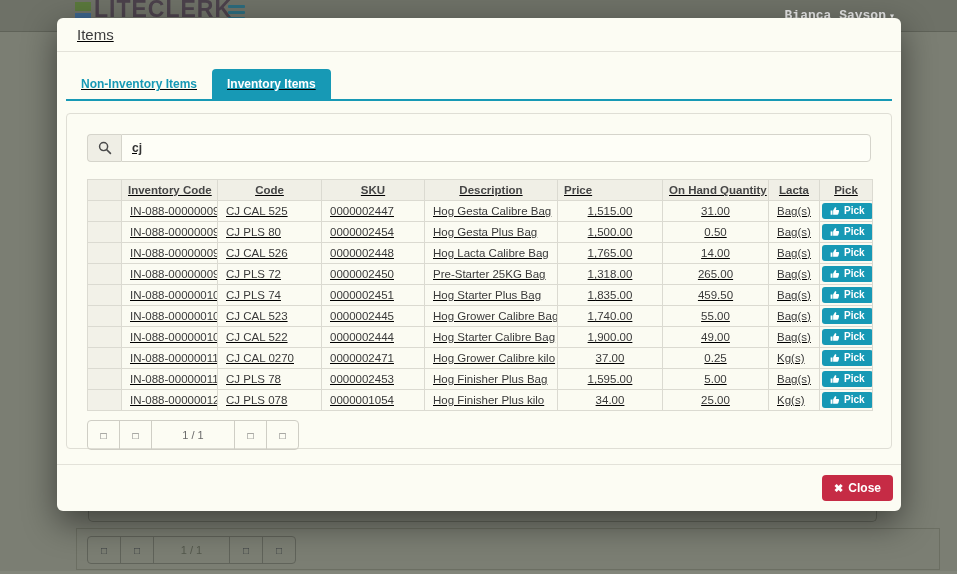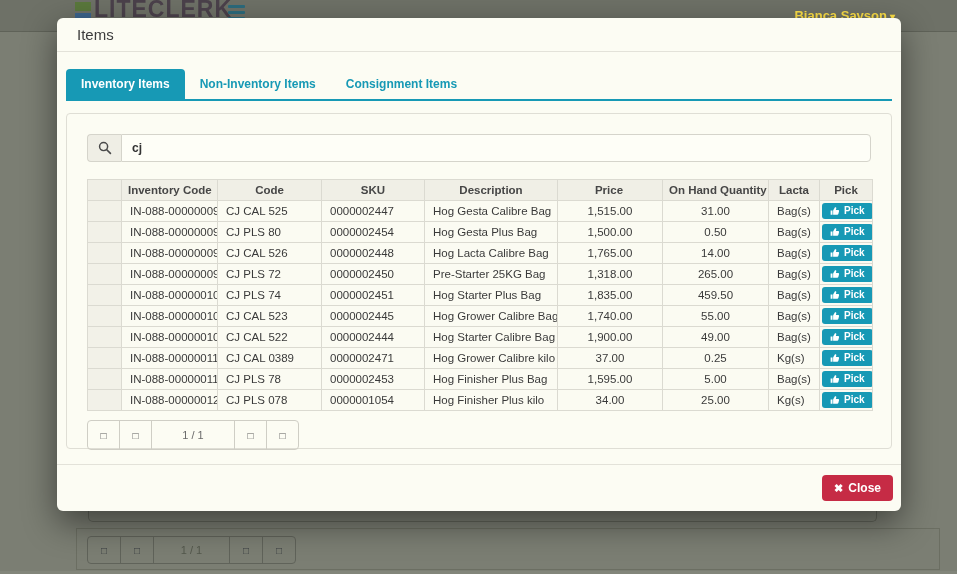--- a/index.html
+++ b/index.html
@@ -9,39 +9,39 @@
   
   .bg-navbar { position:absolute; top:0; left:0; right:0; height:32px; background:#6E7167;
                border-bottom:1px solid #5F6258; overflow:hidden;padding-left:36px; }
   .brand { position:absolute; left:75px; top:-4px; display:flex; align-items:flex-end; }
   .brand-block { width:16px; height:21px; margin-right:3px; display:flex; flex-direction:column; justify-content:flex-end; }
   .brand-block .g { width:16px; height:9px; background:#5A783C; margin-bottom:2px; }
   .brand-block .b { width:16px; height:9px; background:#3C648C; }
   .brand-text { font-size:23px; font-weight:bold; letter-spacing:1px; color:#4B414B; line-height:26px; }
   .menu-icon { position:absolute; left:228px; top:5px; }
   .menu-icon i { display:block; width:17px; height:3px; background:#2C6B7C; border-radius:1px; margin-bottom:3px; }
-  .bg-user { position:absolute; right:62px; top:8px; font-size:13px; font-weight:bold; color:#fde047; }
+  .bg-user { position:absolute; right:62px; top:8px; font-size:13px; font-weight:bold; color:#e5e5e5;font-family:Liberation Mono, monospace; }
   .bg-user .caret { font-size:10px; margin-left:3px; }
 
   .bg-underbox { position:absolute; left:88px; top:492px; width:789px; height:30px;
                  border:1px solid #62655B; border-top:none; border-radius:0 0 5px 5px; }
   .bg-panel { position:absolute; left:76px; top:528px; width:864px; height:42px;
               border:1px solid #6B6E62; }
   .bg-footer-strip { position:absolute; left:0; top:571px; width:957px; height:3px; background:#82857A; }
   .bg-pager { position:absolute; left:87px; top:536px; display:inline-flex; }
   .bg-pager .pg { height:28px; border:1px solid #60635A; margin-left:-1px; display:flex;
                   align-items:center; justify-content:center; color:#383C40; font-size:10px; }
   .bg-pager .pg:first-child { margin-left:0; border-radius:4px 0 0 4px; }
   .bg-pager .pg:last-child { border-radius:0 4px 4px 0; }
   .bg-pager .pg.btn { width:34px; }
   .bg-pager .pg.lbl { width:77px; color:#54584C; font-size:11px; }
 
   
   .modal { position:absolute; left:57px; top:18px; width:844px; height:493px; background:#FCFCF3;
-           border-radius:6px; box-shadow:0 12px 34px rgba(0,0,0,.48); display:flex; flex-direction:column; z-index:10; }
+           border-radius:6px; box-shadow:0 12px 34px rgba(0,0,0,.48); display:flex; flex-direction:column; z-index:10;text-decoration:underline; }
   .modal-header { padding:8px 20px; border-bottom:1px solid #E3E2D9; }
   .modal-title { font-size:15px; color:#3C3C3C; }
   .modal-body { flex:1; padding:17px 9px 0 9px; overflow:hidden; }
   .modal-footer { border-top:1px solid #E3E2D9; padding:10px 8px; text-align:right; }
 
   .tabs { display:flex; border-bottom:2px solid #1799B5; }
   .tab { font-size:12px; font-weight:bold; color:#1799B5; padding:8px 15px; cursor:pointer; white-space:nowrap; }
   .tab.active { background:#1799B5; color:#FFFFFF; border-radius:4px 4px 0 0; }
 
   .panel { margin-top:12px; border:1px solid #DFDED5; border-radius:4px; padding:20px; height:336px; }
@@ -50,21 +50,21 @@
   .search-addon { width:34px; background:#EFEEE5; border:1px solid #D5D4CB; border-right:none;
                   border-radius:4px 0 0 4px; display:flex; align-items:center; justify-content:center; }
   .search-input { flex:1; border:1px solid #D5D4CB; border-radius:0 4px 4px 0; background:#FEFEF7;
                   font-family:"Liberation Sans",sans-serif; font-size:12px; font-weight:bold; color:#333;
                   padding:0 10px; outline:none; }
 
   table.items { margin-top:17px; width:100%; border-collapse:collapse; table-layout:fixed;
                 font-size:11.5px; color:#3A3A3A; }
   table.items th { background:#F0EFE6; border:1px solid #DBDAD1; font-weight:bold; color:#464646;
                    padding:4px 6px; text-align:center; overflow:hidden; white-space:nowrap; }
-  table.items th:nth-child(6) { text-align:center; padding-right:8px; }
+  table.items th:nth-child(6) { text-align:left; padding-right:8px; }
   table.items td { border:1px solid #DBDAD1; background:#FBFBF2; padding:2px 8px; height:21px;
                    overflow:hidden; white-space:nowrap; }
   table.items td.first { background:#F2F1E8; }
   table.items td.num { text-align:center; }
   table.items td.pick-cell { padding:1px 2px; text-align:center; background:#FBFBF2; }
   table.items th:nth-child(1){width:34px;} table.items th:nth-child(2){width:96px;}
   table.items th:nth-child(3){width:104px;} table.items th:nth-child(4){width:103px;}
   table.items th:nth-child(5){width:133px;} table.items th:nth-child(6){width:105px;}
   table.items th:nth-child(7){width:106px;} table.items th:nth-child(8){width:51px;}
   table.items th:nth-child(9){width:53px;}
@@ -118,23 +118,22 @@
     <div class="pg btn">□</div>
   </div>
 
 <div class="modal">
   <div class="modal-header">
     <div class="modal-title">Items</div>
   </div>
 
   <div class="modal-body">
     <div class="tabs" id="tabs">
+        <div class="tab">Non-Inventory Items</div>
         <div class="tab active">Inventory Items</div>
-        <div class="tab">Non-Inventory Items</div>
-        <div class="tab">Consignment Items</div>
       </div>
 
     <div class="panel">
       <div class="search-group">
         <span class="search-addon">
           <svg width="14" height="14" viewBox="0 0 16 16">
               <circle cx="6.4" cy="6.4" r="4.6" fill="none" stroke="#4A4A4A" stroke-width="1.7"></circle>
               <line x1="10" y1="10" x2="14.2" y2="14.2" stroke="#4A4A4A" stroke-width="1.9" stroke-linecap="round"></line>
             </svg>
         </span>
@@ -264,21 +263,21 @@
               <td class="pick-cell"><button class="pick-btn">
                   <svg width="10" height="10" viewBox="0 0 16 16">
                     <path fill="#fff" d="M1 7h3v7H1zM5 14h6.6c.8 0 1.5-.5 1.7-1.3l1.2-4.2c.3-1-.5-2-1.5-2H9.4l.7-2.9c.2-.9-.5-1.8-1.4-1.8-.4 0-.8.2-1 .6L5 7z"></path>
                   </svg>
                   <span>Pick</span>
                 </button></td>
             </tr>
             <tr>
               <td class="first"></td>
               <td>IN-088-0000001100</td>
-              <td>CJ CAL 0389</td>
+              <td>CJ CAL 0270</td>
               <td>0000002471</td>
               <td>Hog Grower Calibre kilo</td>
               <td class="num">37.00</td>
               <td class="num">0.25</td>
               <td>Kg(s)</td>
               <td class="pick-cell"><button class="pick-btn">
                   <svg width="10" height="10" viewBox="0 0 16 16">
                     <path fill="#fff" d="M1 7h3v7H1zM5 14h6.6c.8 0 1.5-.5 1.7-1.3l1.2-4.2c.3-1-.5-2-1.5-2H9.4l.7-2.9c.2-.9-.5-1.8-1.4-1.8-.4 0-.8.2-1 .6L5 7z"></path>
                   </svg>
                   <span>Pick</span>

